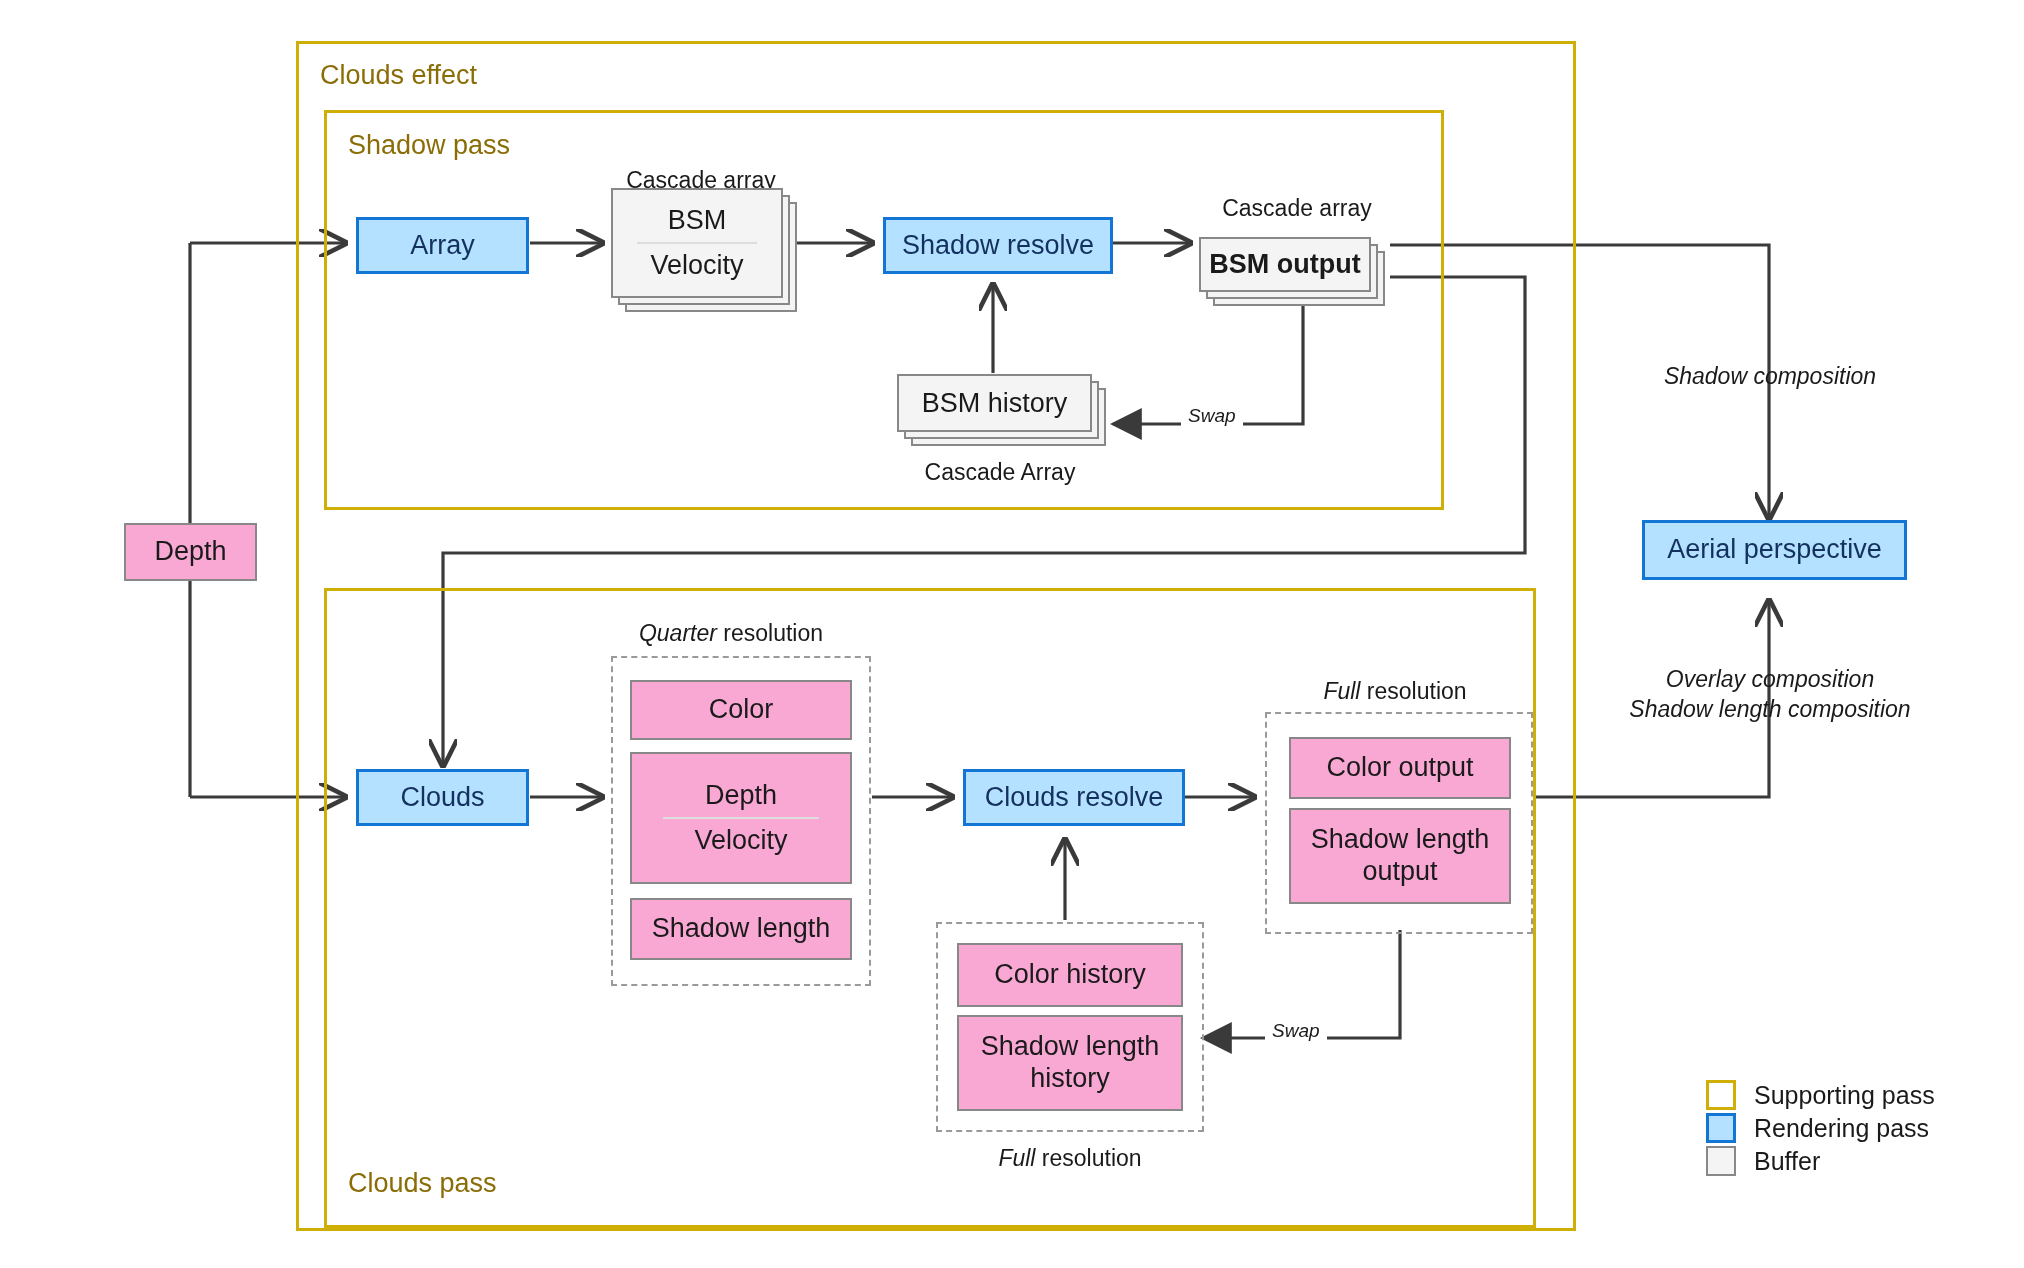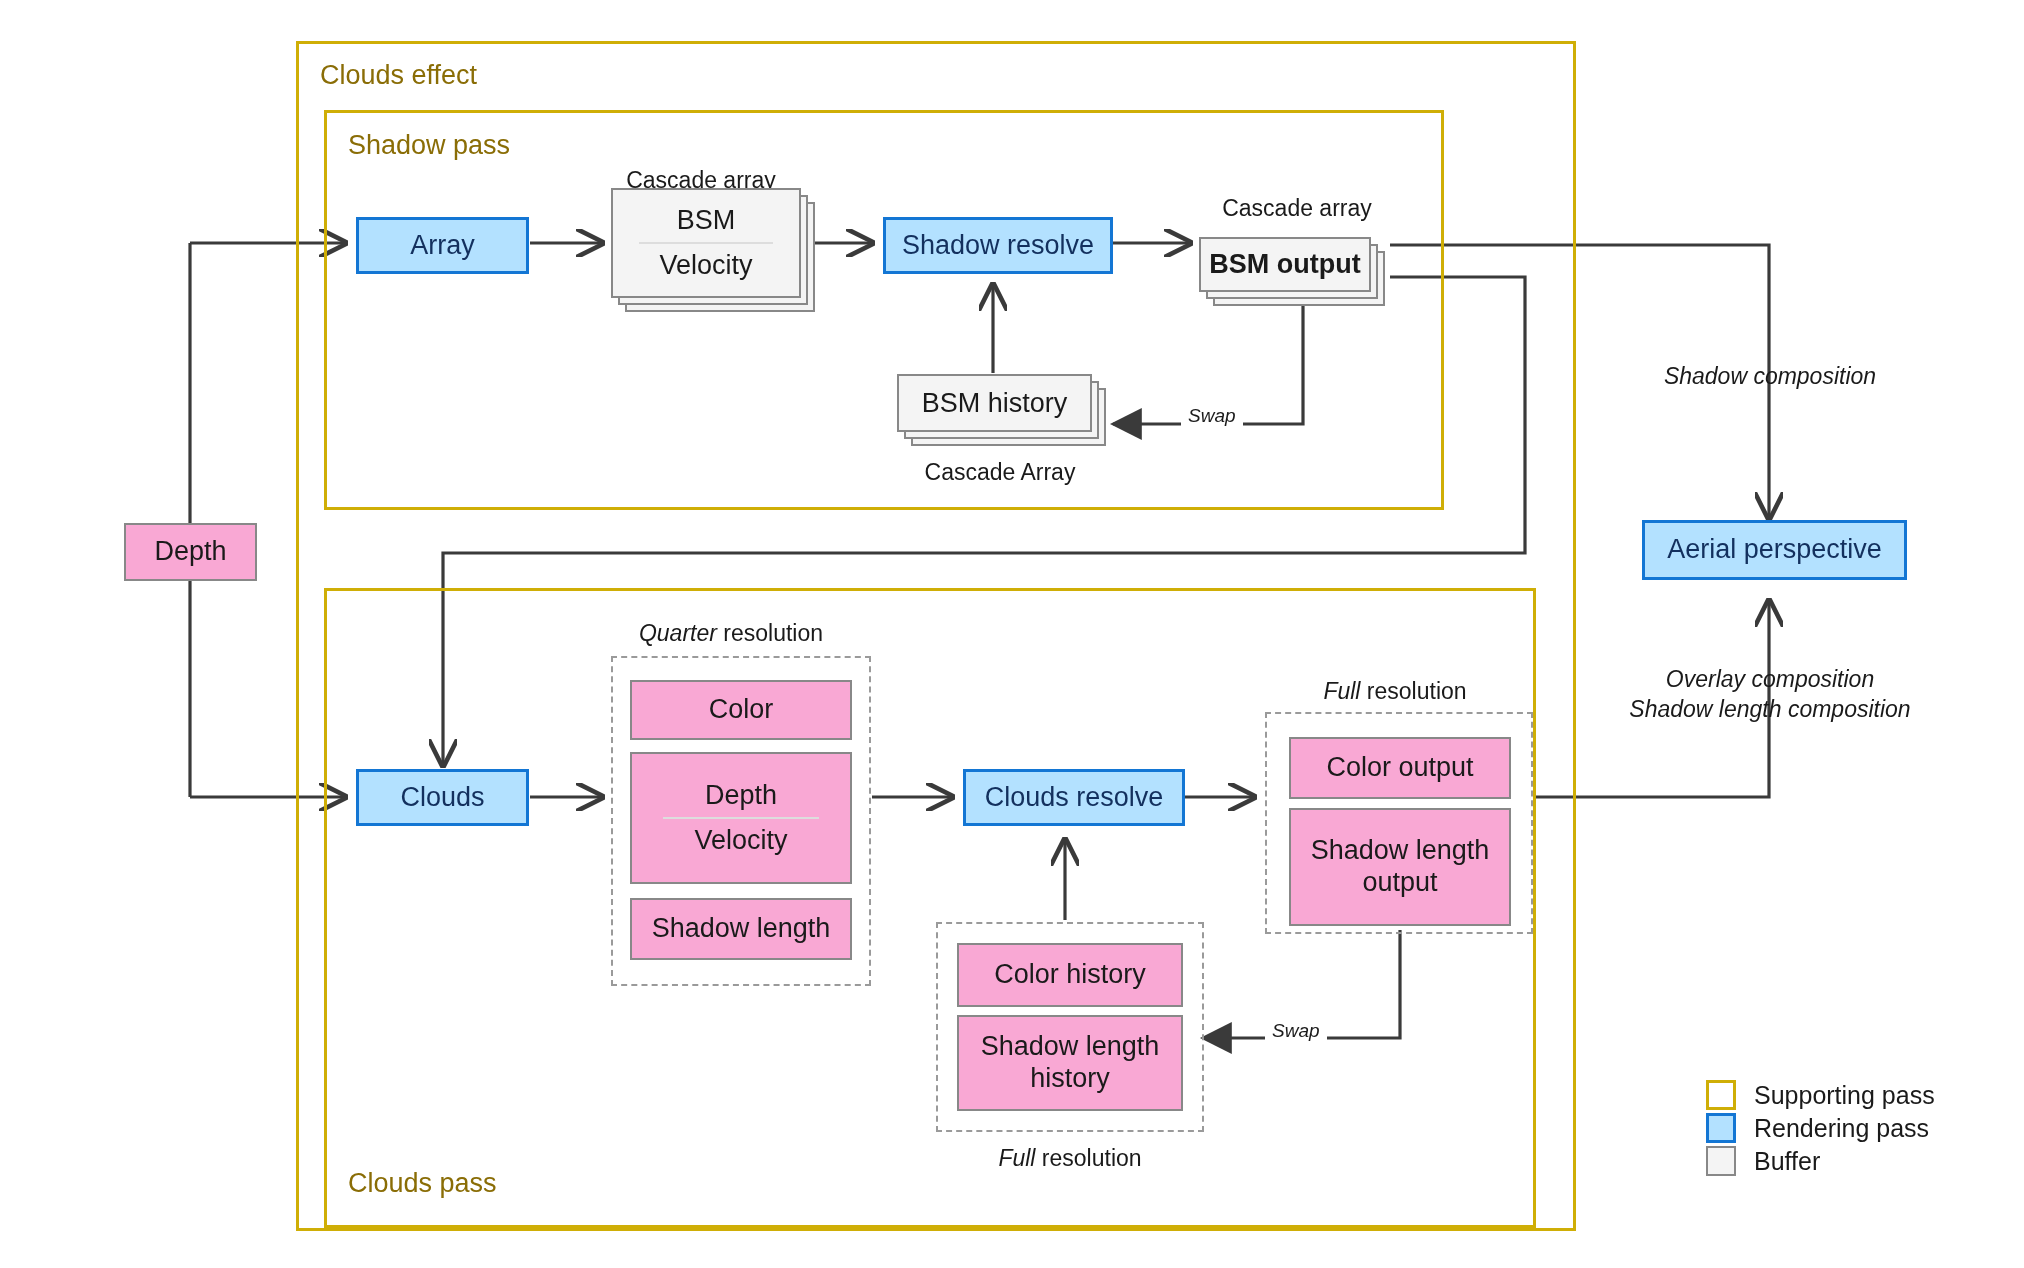--- a/index.html
+++ b/index.html
@@ -190,21 +190,21 @@
     <span>Depth</span>
   </div>
 
   <div class="node pass" style="left:356px; top:217px; width:173px; height:57px;">
     <span>Array</span>
   </div>
 
   <div class="caption" style="left:611px; top:167px; width:180px;">
     <span>Cascade array</span>
   </div>
-  <div class="buffer-stack" style="left:611px; top:188px; width:190px; height:110px;">
+  <div class="buffer-stack" style="left:611px; top:188px; width:172px; height:110px;">
     <div class="shadow2"></div>
     <div class="shadow1"></div>
     <div class="front">
       <span class="stack-text">BSM</span>
       <span class="stack-line"></span>
       <span class="stack-text">Velocity</span>
     </div>
   </div>
 
   <div class="node pass" style="left:883px; top:217px; width:230px; height:57px;">
@@ -266,21 +266,21 @@
   </div>
 
   <div class="caption" style="left:1265px; top:678px; width:260px;">
     <span class="em">Full</span><span> resolution</span>
   </div>
   <div class="dashgroup" style="left:1265px; top:712px; width:268px; height:222px;"></div>
 
   <div class="node buffer" style="left:1289px; top:737px; width:222px; height:62px;">
     <span>Color output</span>
   </div>
-  <div class="node buffer" style="left:1289px; top:808px; width:222px; height:118px;">
+  <div class="node buffer" style="left:1289px; top:808px; width:222px; height:96px;">
     <span>Shadow length output</span>
   </div>
 
   <div class="dashgroup" style="left:936px; top:922px; width:268px; height:210px;"></div>
   <div class="node buffer" style="left:957px; top:943px; width:226px; height:64px;">
     <span>Color history</span>
   </div>
   <div class="node buffer" style="left:957px; top:1015px; width:226px; height:96px;">
     <span>Shadow length history</span>
   </div>

